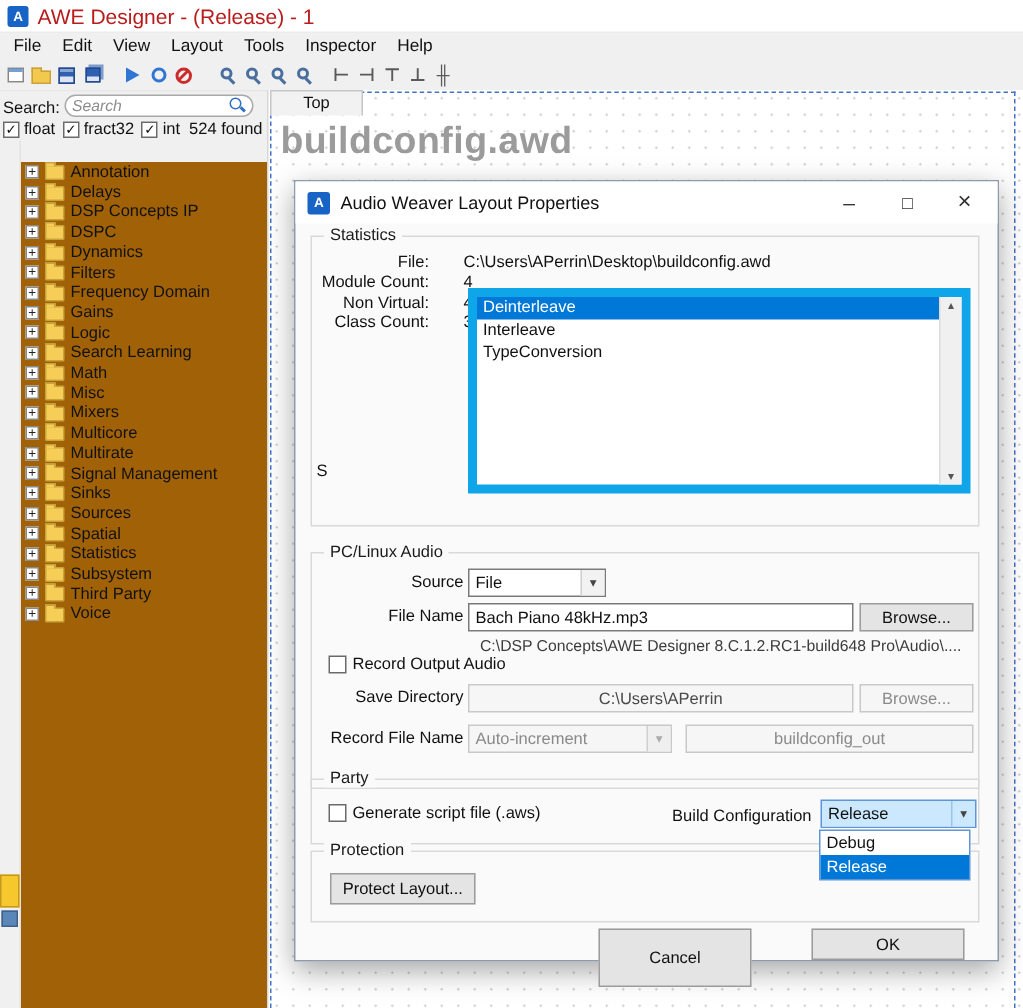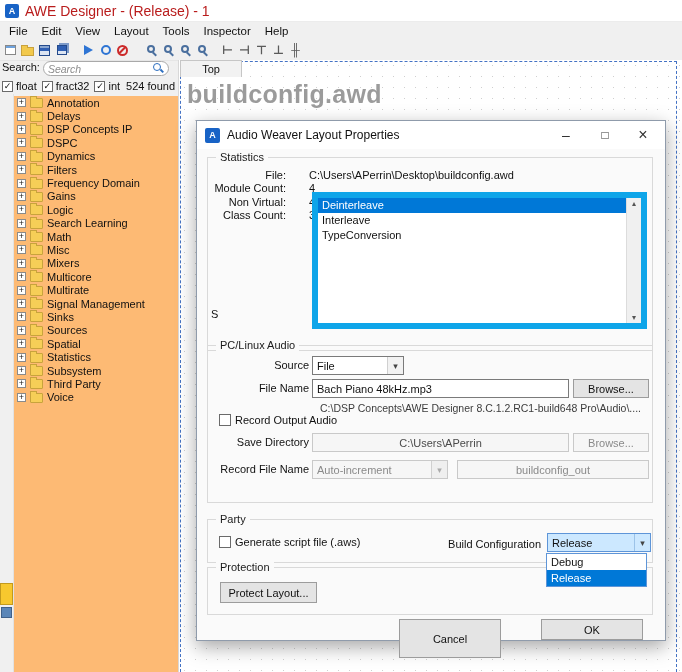--- a/index.html
+++ b/index.html
@@ -23,39 +23,39 @@
 .ic-save .shape{width:11px;height:11px;background:#2f5fb3;border:1px solid #244a8c;box-shadow:inset 0 -4px #dde5f2,inset 0 2px #8aa6d0}
 .ic-saveall .shape{width:10px;height:10px;background:#2f5fb3;border:1px solid #244a8c;box-shadow:2px -2px 0 #7e9bc9,inset 0 -3px #dde5f2}
 .ic-run .shape{width:0;height:0;border-left:9px solid #2e75d4;border-top:5px solid transparent;border-bottom:5px solid transparent}
 .ic-profile .shape{width:10px;height:10px;border:2px solid #2e75d4;border-radius:50%}
 .ic-halt .shape{width:11px;height:11px;border:2px solid #cc2b2b;border-radius:50%;position:relative}
 .ic-halt .shape::before{content:"";position:absolute;left:-1px;top:2.5px;width:9px;height:2px;background:#cc2b2b;transform:rotate(-45deg)}
 .ic-zoom .shape{width:8px;height:8px;border:2px solid #4a6f9e;border-radius:50%;position:relative;margin:-2px -2px 0 0}
 .ic-zoom .shape::after{content:"";position:absolute;right:-4px;bottom:-4px;width:5px;height:2px;background:#4a6f9e;transform:rotate(45deg)}
 
 
-.searchrow{position:absolute;left:0;top:61px;width:164px;height:17px;background:#f0f0f0;display:flex;align-items:flex-start;padding-left:2px;gap:3px}
+.searchrow{position:absolute;left:0;top:61px;width:164px;height:17px;background:#f0f0f0;display:flex;align-items:flex-end;padding-left:2px;gap:3px}
 .searchbox{width:126px;height:15px;background:#fff;border:1px solid #a9a9a9;border-radius:8px;display:flex;align-items:center;padding:0 4px}
 .searchbox input{flex:1;border:none;outline:none;background:transparent;min-width:0;font-family:"Liberation Sans",sans-serif;font-size:10.5px}
 .searchbox input::placeholder{color:#8c8c8c;font-style:italic}
 .mag{width:11px;height:11px;position:relative;flex:0 0 auto}
 .mag::before{content:"";position:absolute;left:0;top:0;width:6px;height:6px;border:1.5px solid #2d6fc0;border-radius:50%}
 .mag::after{content:"";position:absolute;left:7px;top:7px;width:4px;height:1.5px;background:#2d6fc0;transform:rotate(45deg)}
 .filterrow{position:absolute;left:0;top:78px;width:178px;height:16px;background:#f0f0f0;display:flex;align-items:center;padding-left:2px}
 .chks{display:flex;align-items:center}
 .chk{display:inline-flex;align-items:center;gap:3px;margin-right:5px}
 .chkbox{width:11px;height:11px;border:1px solid #6a6a6a;background:#fff;display:inline-flex;align-items:center;justify-content:center;font-size:9px;line-height:9px;color:#111}
 .chk.on .chkbox::before{content:"✓"}
 .found{margin-left:1px;white-space:nowrap}
 
 
 .leftstrip{position:absolute;left:0;top:94px;width:14px;bottom:0;background:#f0f0f0;border-right:1px solid #e2e2e2}
 .rail-tab-yellow{position:absolute;left:0;top:583px;width:13px;height:22px;background:#f7c82e;border:1px solid #c39a1d;z-index:3}
 .rail-icon-blue{position:absolute;left:1px;top:607px;width:11px;height:11px;background:#5b86b8;border:1px solid #41618a;z-index:3}
-.tree{position:absolute;left:14px;top:96px;width:164px;bottom:0;background:#fdba74;overflow:hidden}
+.tree{position:absolute;left:14px;top:108px;width:164px;bottom:0;background:#a16207;overflow:hidden}
 .tree-row{display:flex;align-items:center;gap:4px;height:13.4px;padding-left:3px}
 .expander{width:9px;height:9px;border:1px solid #8a8a8a;background:#fff;display:inline-flex;align-items:center;justify-content:center;font-size:9px;color:#222;flex:0 0 auto}
 .expander::before{content:"+";margin-top:-1px}
 .folder{width:13px;height:10px;background:#f6ce57;border:1px solid #c8a33c;border-radius:1px;position:relative;flex:0 0 auto;margin-top:1px}
 .folder::before{content:"";position:absolute;left:-1px;top:-3px;width:5px;height:2px;background:#f6ce57;border:1px solid #c8a33c;border-bottom:none}
 .tlabel{font-size:11px;white-space:nowrap}
 
 
 .canvas{position:absolute;left:178px;top:60px;right:0;bottom:0;background:#fff;background-image:radial-gradient(#cfcfcf 0.8px,transparent 0.9px);background-size:11px 11px;border-left:1px solid #d8d8d8}
 .guide-h{position:absolute;left:1px;right:5px;top:1px;border-top:1px dashed #4472c4}
@@ -70,21 +70,21 @@
 .dtitle .appicon{width:15px;height:15px}
 .dtitle-text{font-size:12px;color:#111;white-space:nowrap}
 .wbtn{position:absolute;top:0;width:38px;height:27px;display:flex;align-items:center;justify-content:center;color:#333}
 .wbtn.min{right:80px}.wbtn.max{right:41px}.wbtn.cls{right:3px}
 .wbtn.min::before{content:"–";font-size:14px}
 .wbtn.max::before{content:"□";font-size:12px}
 .wbtn.cls::before{content:"×";font-size:16px}
 .group{position:absolute;left:10px;right:12px;border:1px solid #d9d9d9}
 .gcap{position:absolute;top:-7px;left:8px;background:#fafafa;padding:0 4px;font-size:11px;color:#1a1a1a;white-space:nowrap}
 .g-stats{top:36px;height:194px}
-.g-audio{top:224px;height:158px}
+.g-audio{top:247px;height:158px}
 .g-build{top:398px;height:44px}
 .g-prot{top:446px;height:48px}
 
 .s-rows{position:absolute;left:6px;top:10px}
 .s-row{display:flex;height:13.5px;align-items:center}
 .s-label{width:72px;text-align:right;white-space:nowrap}
 .s-value{margin-left:23px;white-space:nowrap}
 .listbox{position:absolute;left:104px;top:34px;width:335px;height:137px;background:#fff;border:6px solid #0ea5e9}
 .lb-items{position:absolute;left:0;top:0;right:15px;bottom:0;overflow:hidden}
 .lb-item{height:15px;line-height:15px;padding-left:4px;white-space:nowrap}

